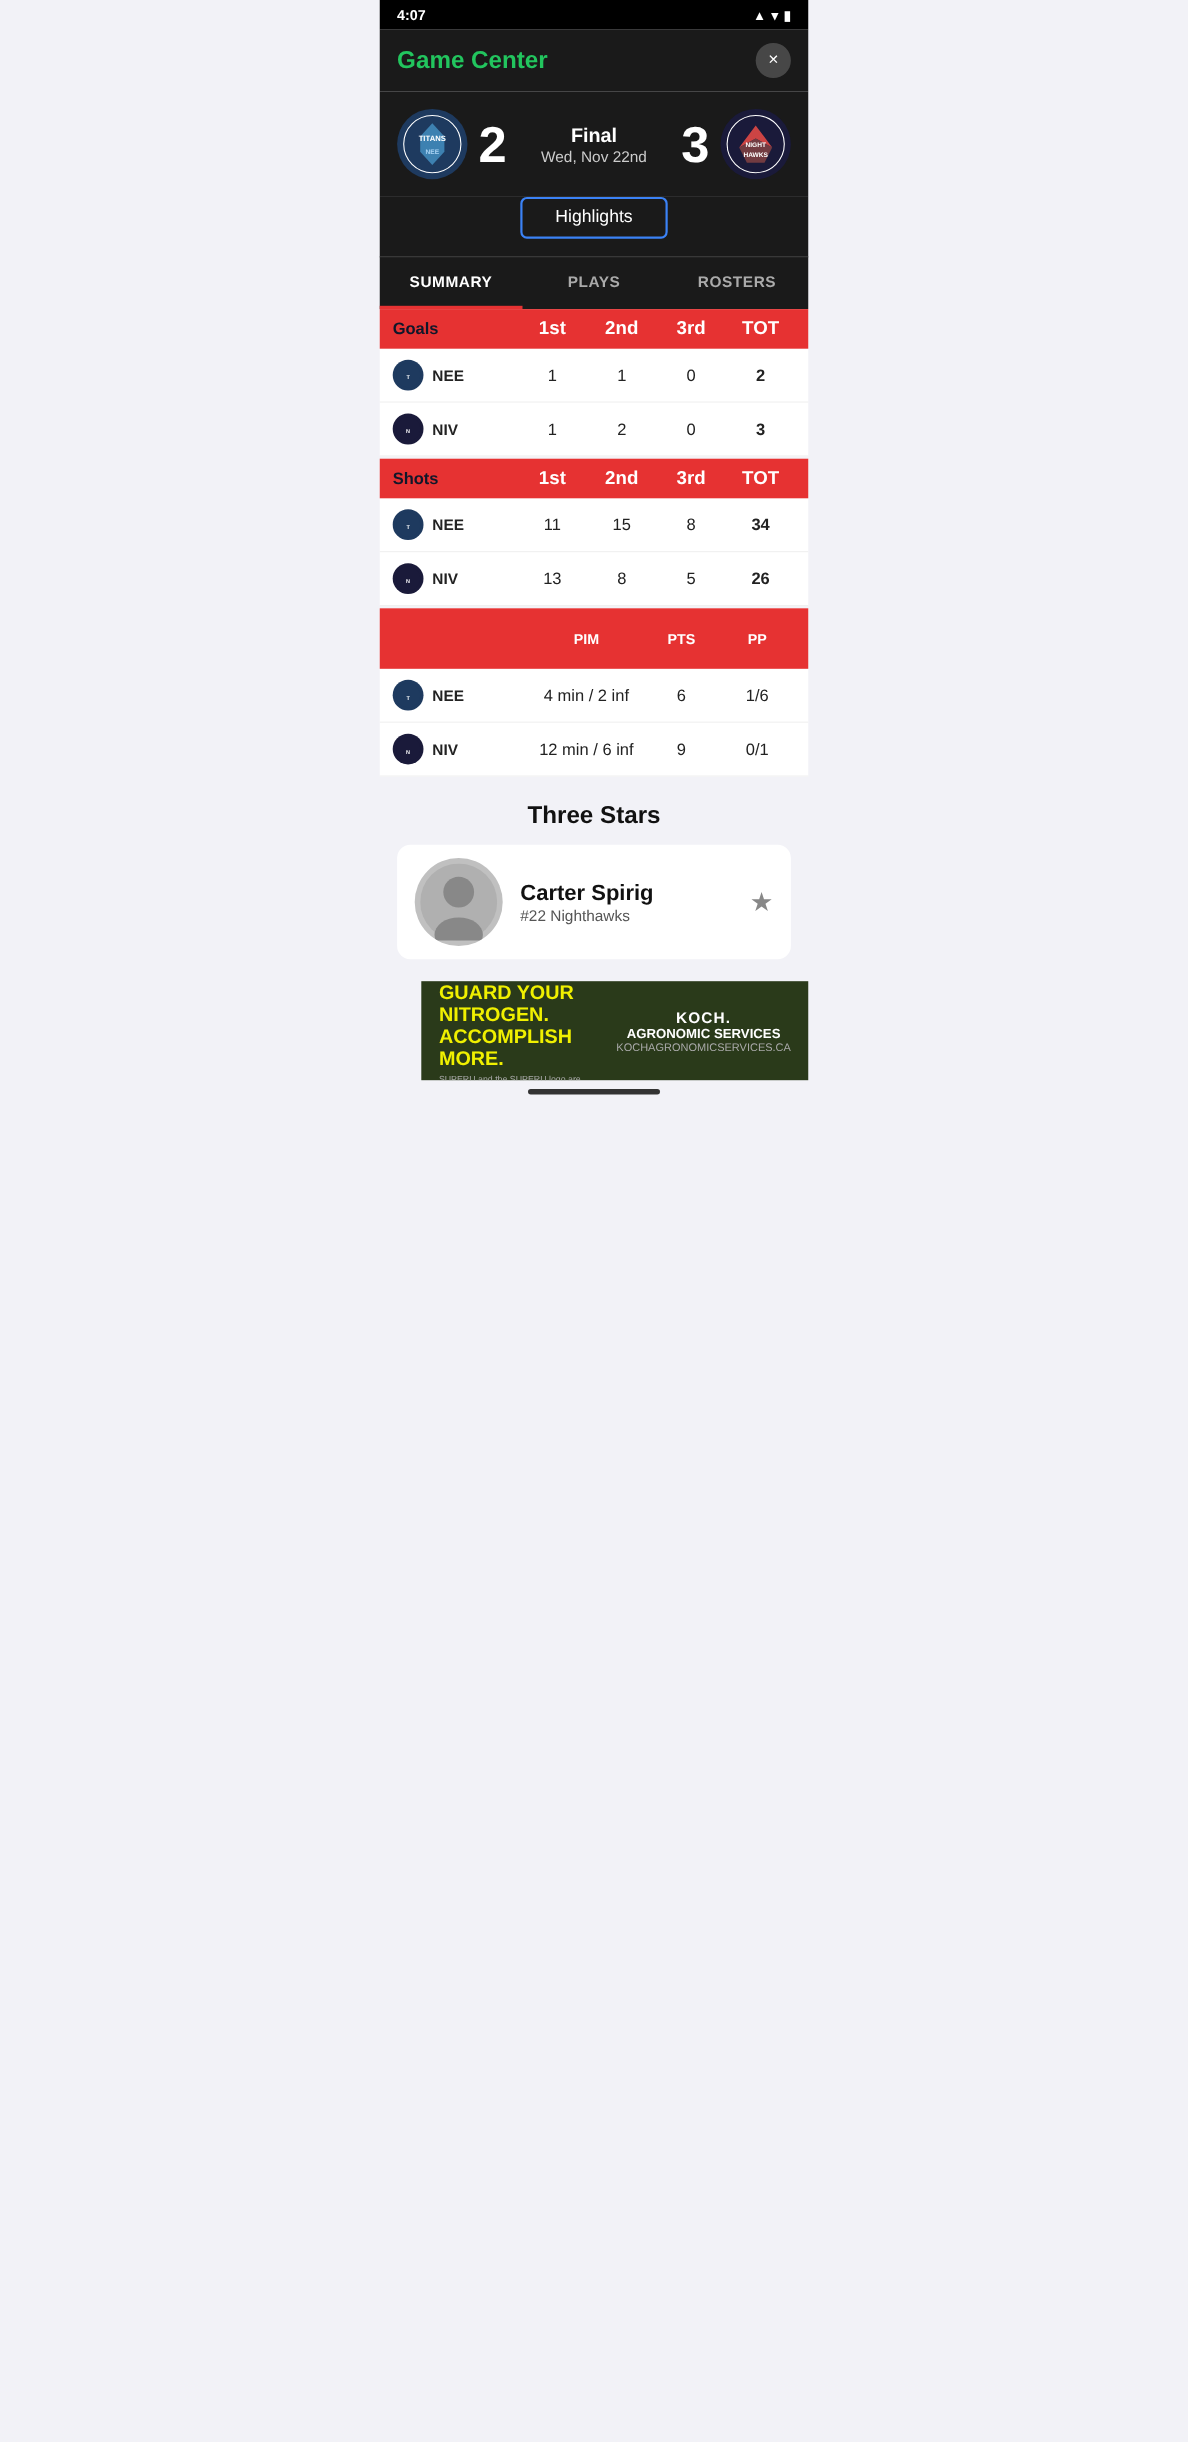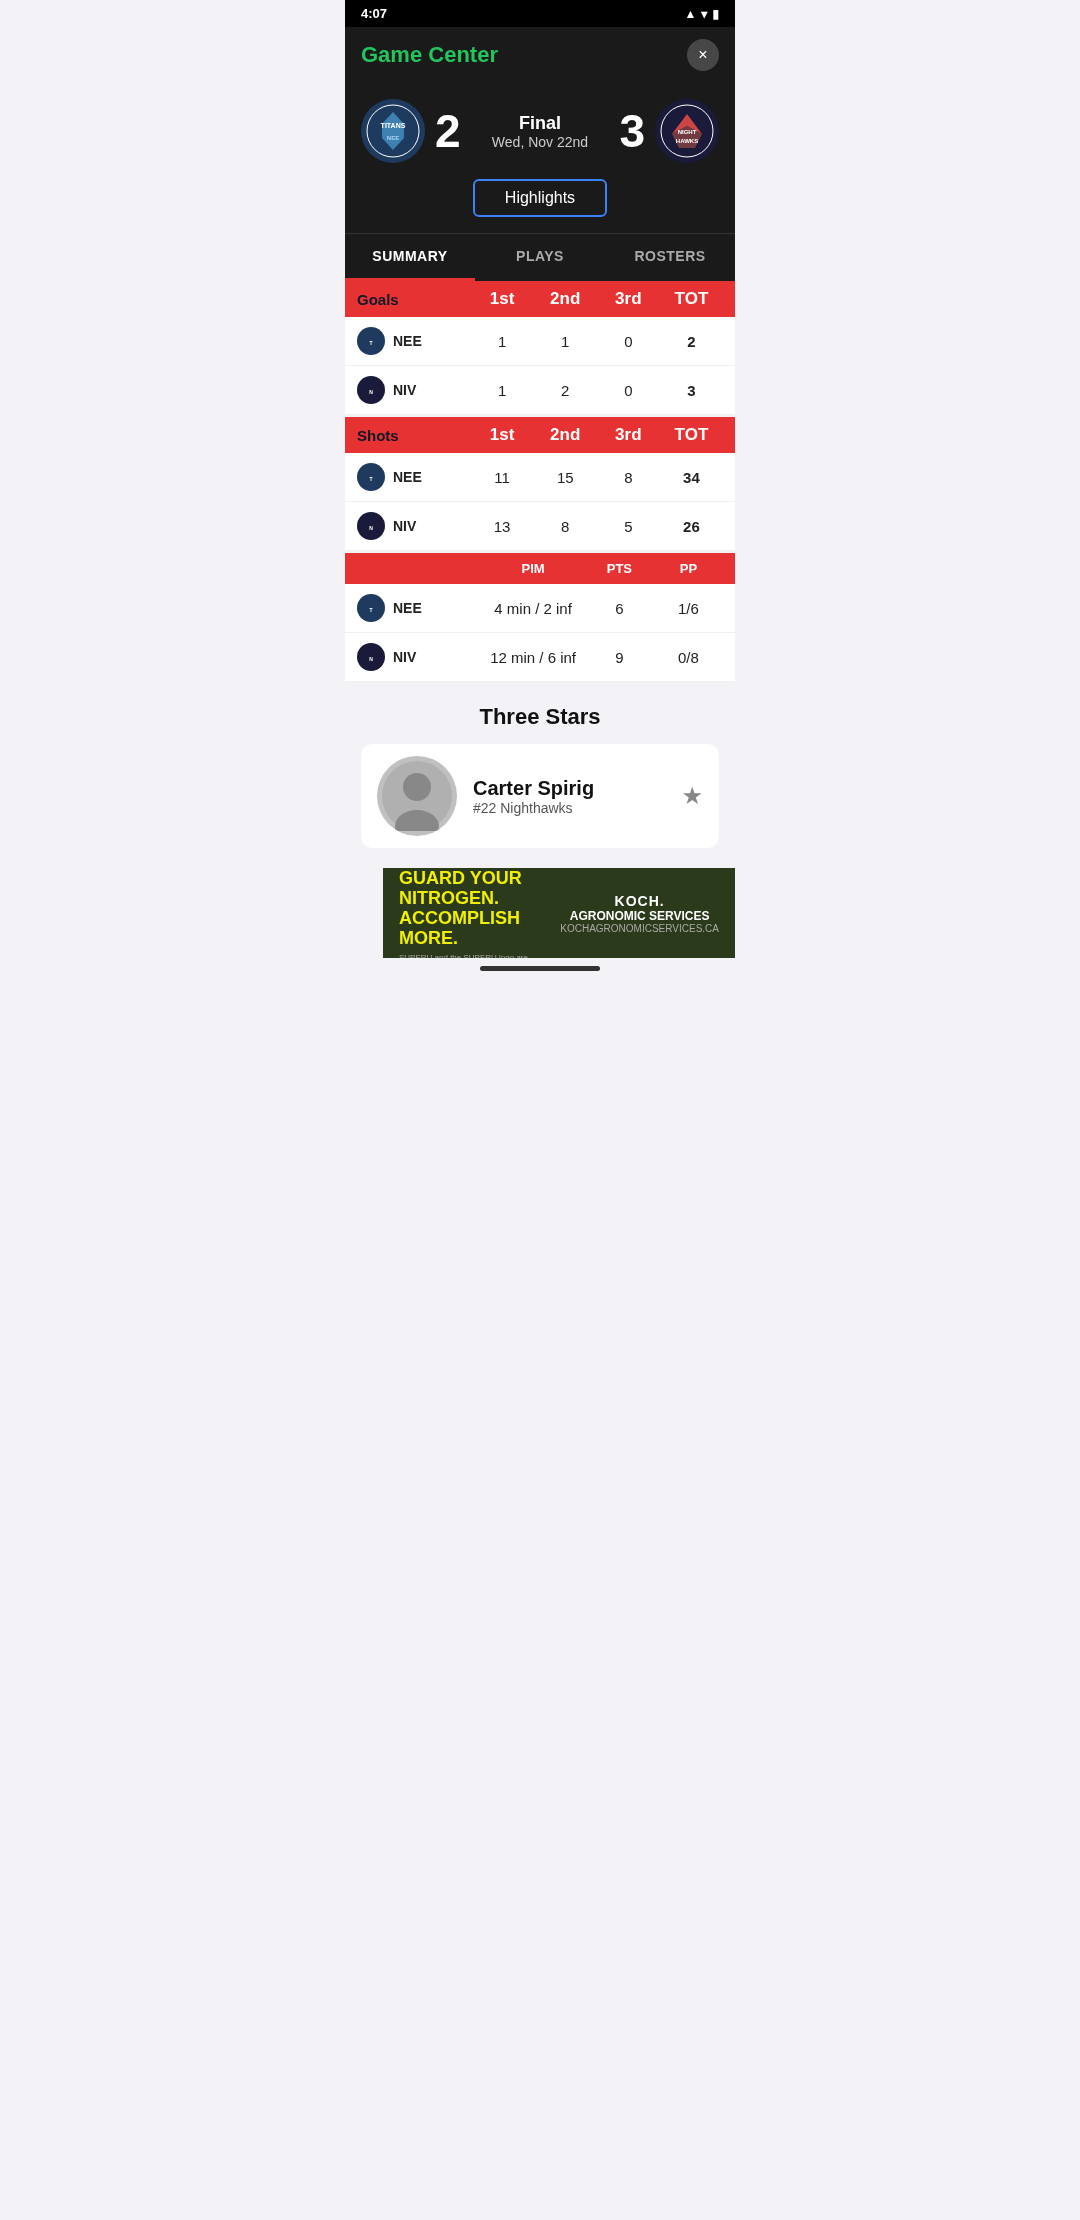--- a/index.html
+++ b/index.html
@@ -211,21 +211,21 @@
     }
     .stat-val.bold {
       font-weight: 700;
     }
 
     
     .pim-header-row {
       display: grid;
       grid-template-columns: 1.8fr 1.5fr 1fr 1fr;
       background: #e63232;
-      padding: 8px 12px;
+      padding: 20px 12px;
       align-items: center;
     }
     .pim-header-row .col-header {
       font-size: 13px;
       font-weight: 700;
       color: #fff;
       text-align: center;
     }
     .pim-row {
       display: grid;
@@ -529,21 +529,21 @@
       <div class="team-mini-logo nighthawks-logo">
         <svg width="24" height="24" viewBox="0 0 24 24">
             <circle cx="12" cy="12" r="11" fill="#1a1a3a"></circle>
             <text x="12" y="16" text-anchor="middle" font-size="5" fill="#fff" font-weight="700">N</text>
           </svg>
       </div>
       <span class="team-abbr">NIV</span>
     </div>
     <span class="stat-val">12 min / 6 inf</span>
     <span class="stat-val">9</span>
-    <span class="stat-val">0/8</span>
+    <span class="stat-val">0/1</span>
   </div>
 </div>
 
 <div class="three-stars-section">
   <div class="three-stars-title">Three Stars</div>
   <div class="player-card">
     <div class="player-avatar">
       <svg width="70" height="70" viewBox="0 0 70 70">
         <circle cx="35" cy="35" r="35" fill="#b0b0b0"></circle>
         <circle cx="35" cy="26" r="14" fill="#888"></circle>

